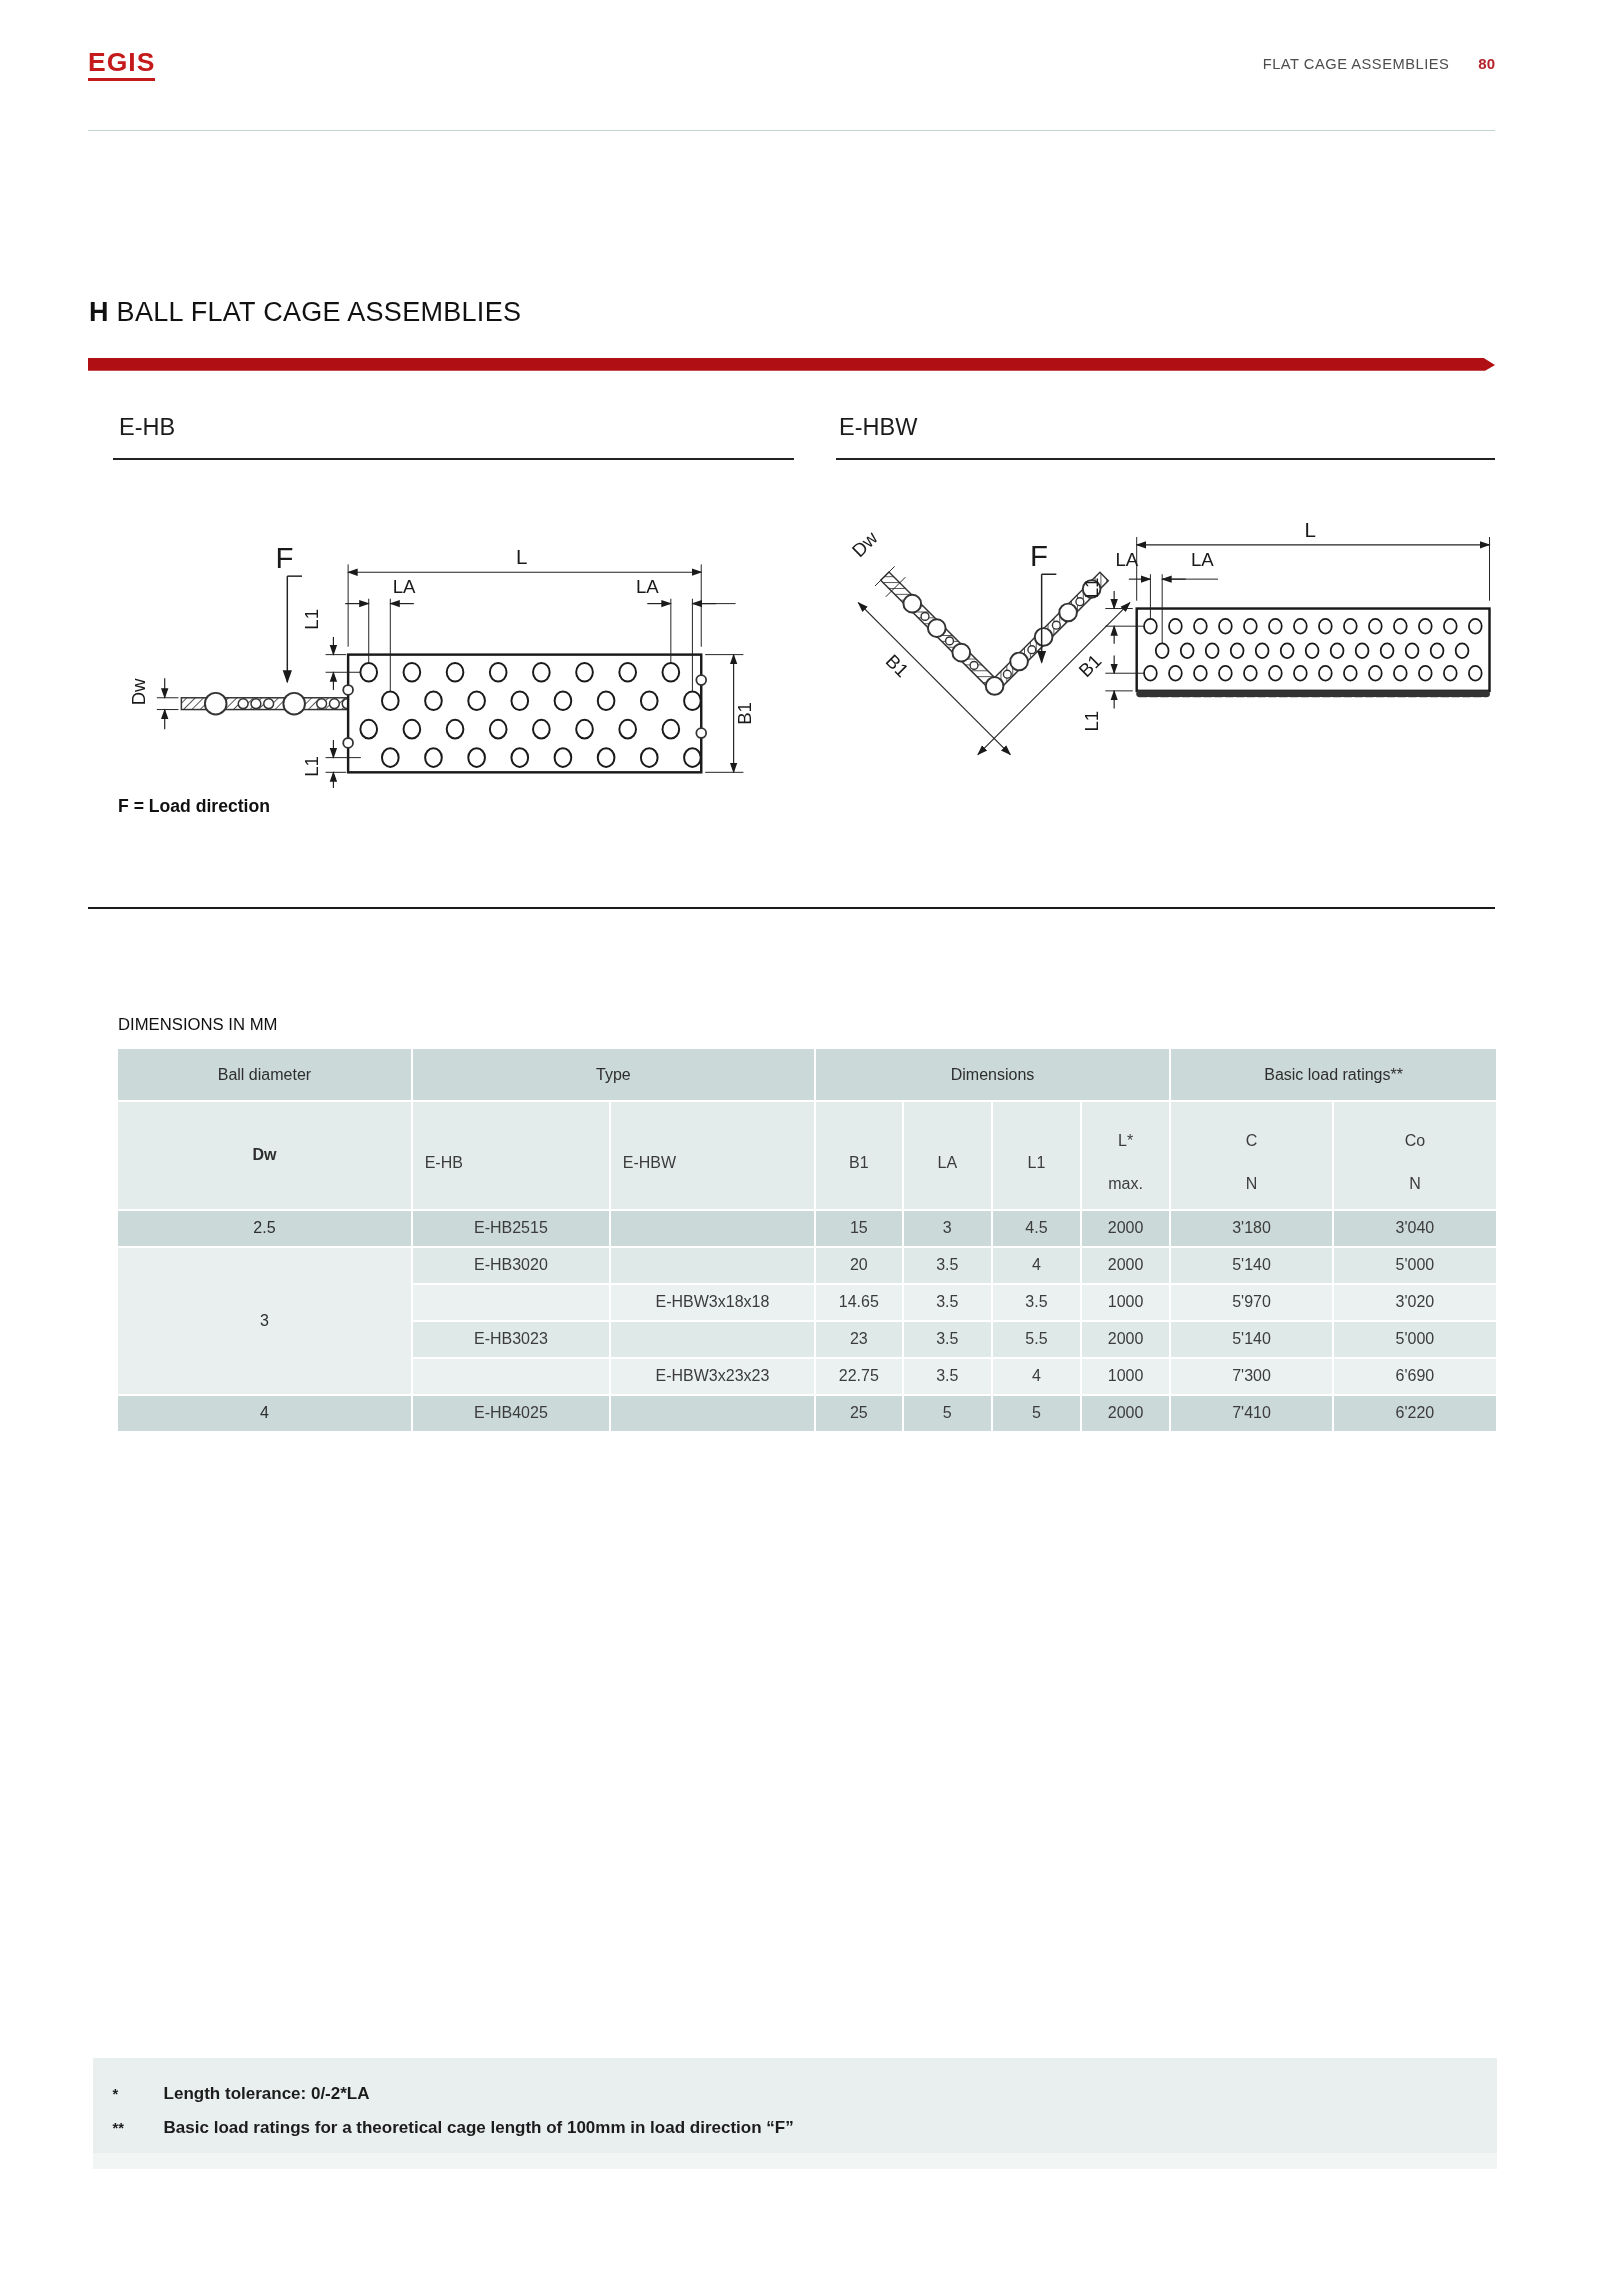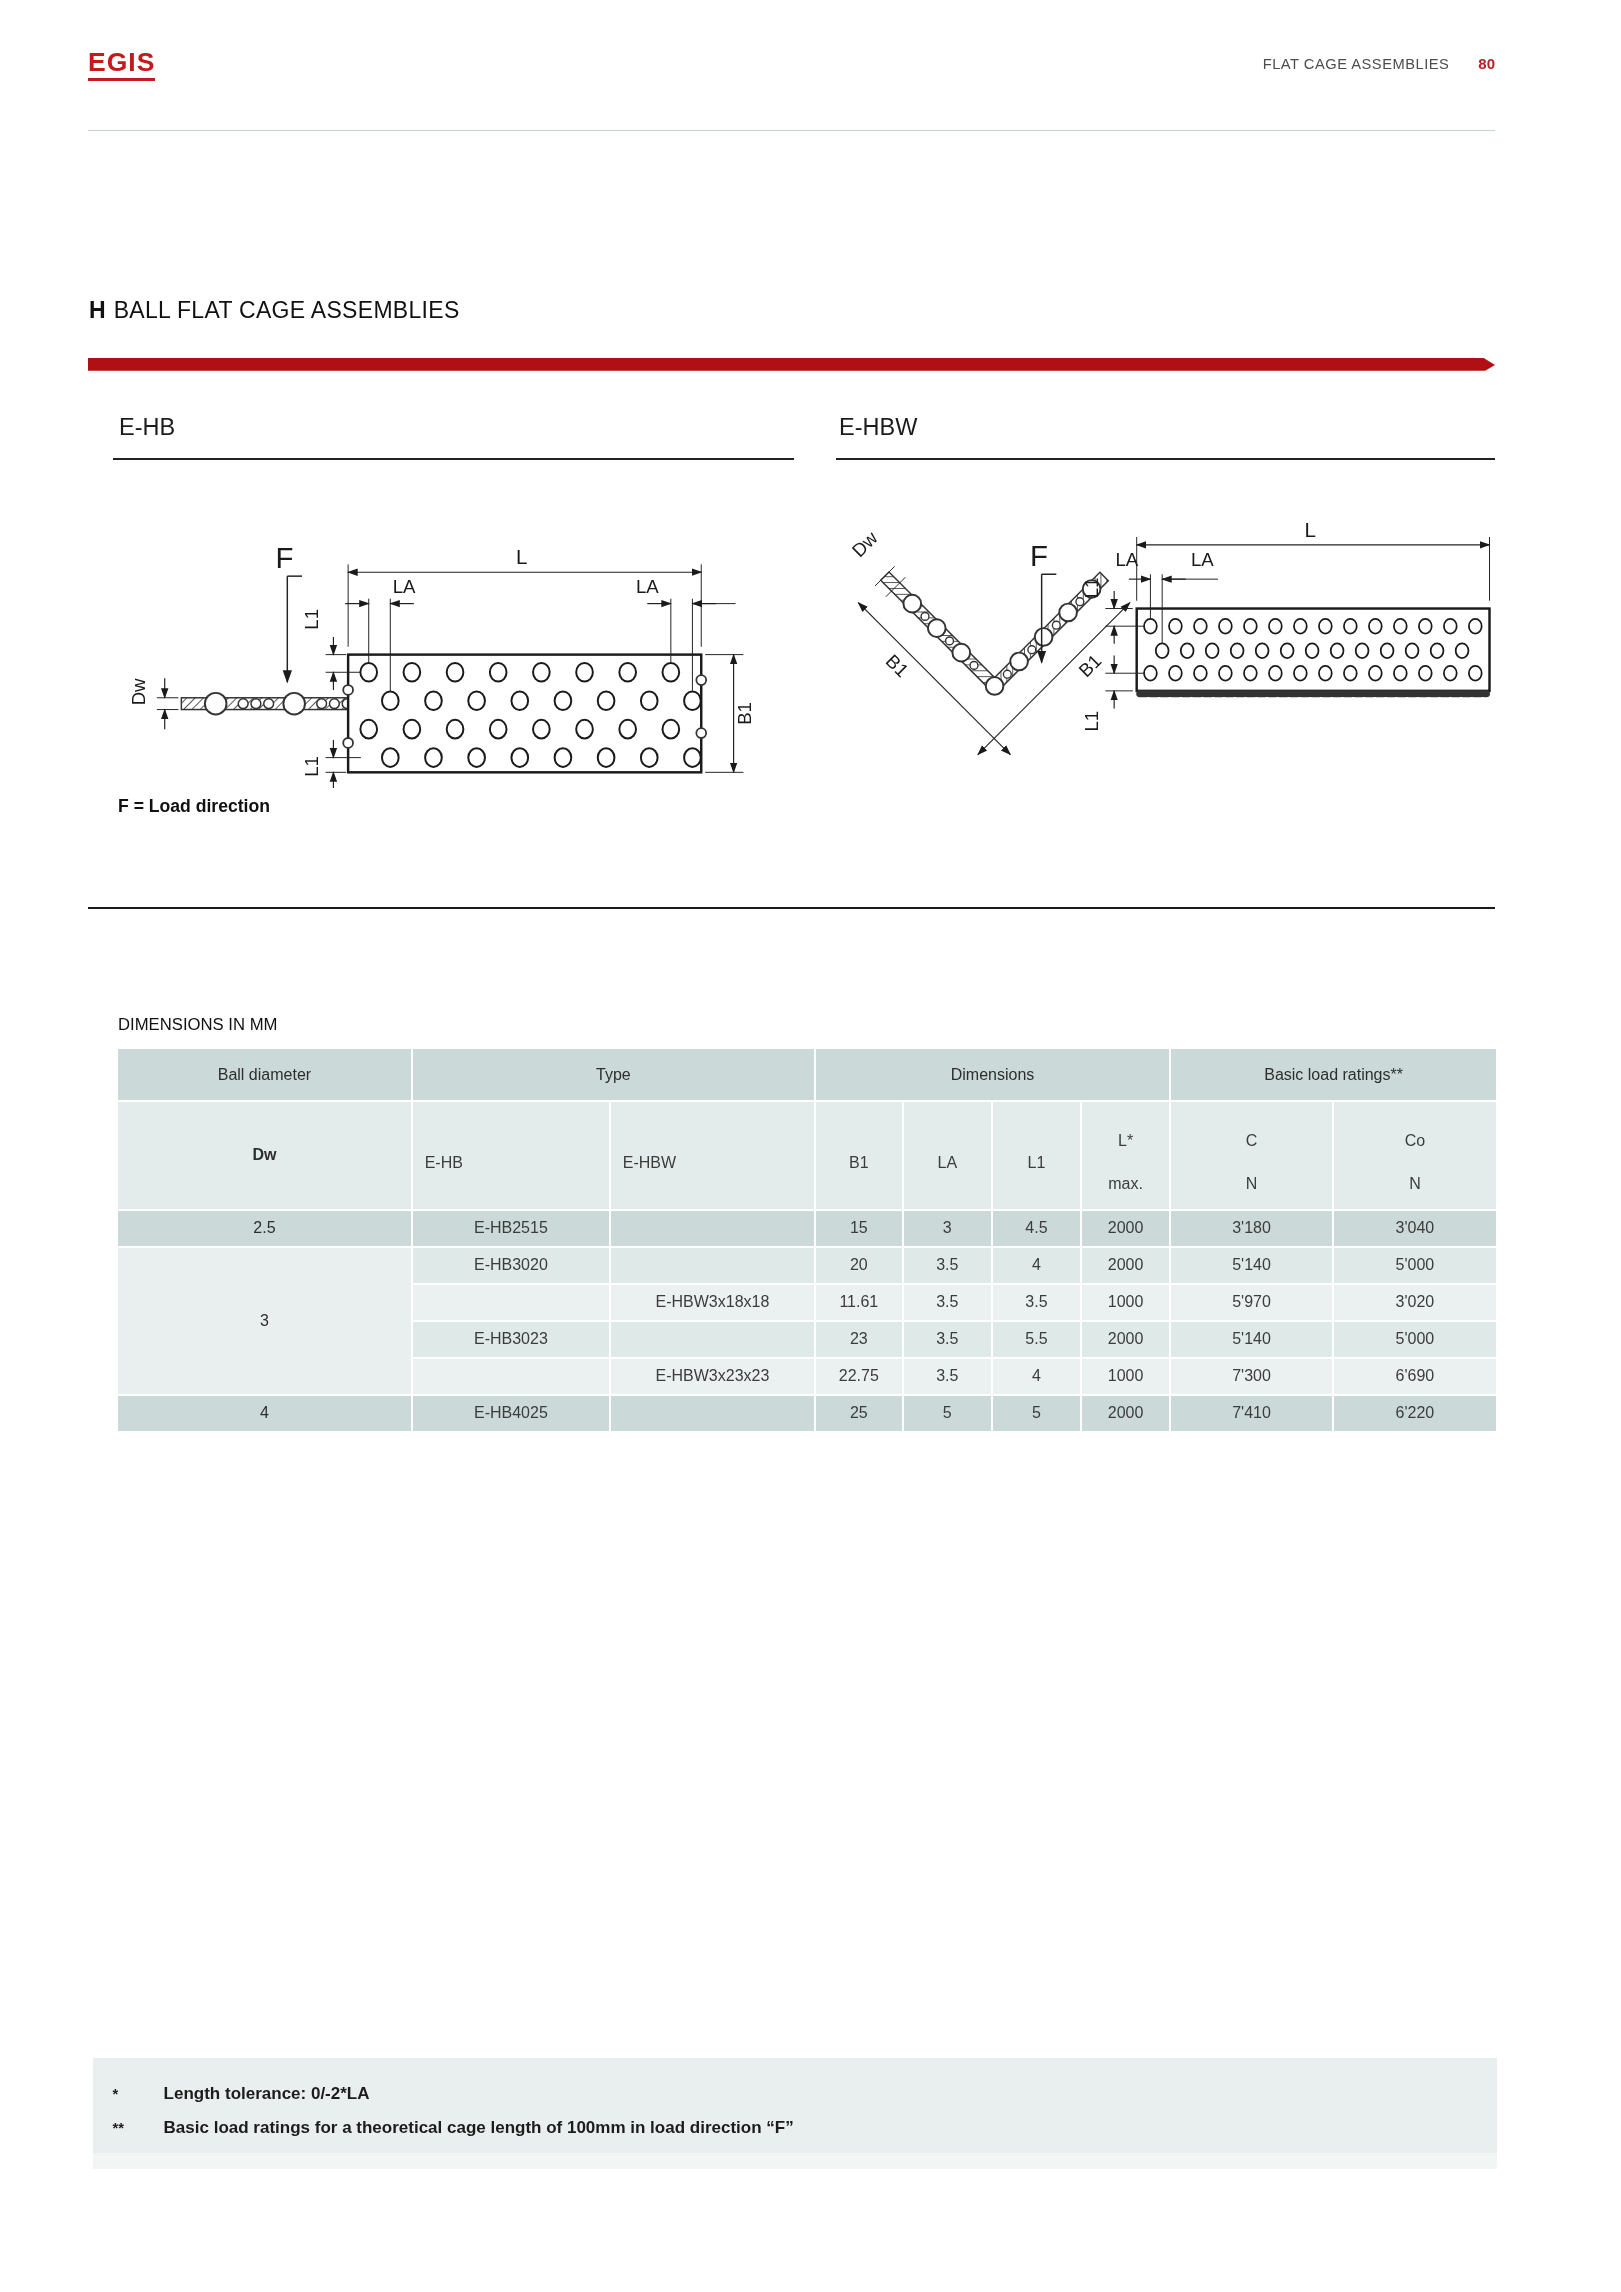--- a/index.html
+++ b/index.html
@@ -9,21 +9,21 @@
   
   .logo{position:absolute;left:88px;top:49px;font-size:26.5px;font-weight:bold;
         letter-spacing:1px;color:#c51a1b;line-height:1;padding-bottom:2.9px;
         border-bottom:3.9px solid #c51a1b;text-align:center;}
   .header-right{position:absolute;top:55px;right:126px;display:flex;align-items:baseline;gap:29px;}
   .header-section{font-size:14.7px;color:#4d4d4d;letter-spacing:0.5px;}
   .header-page{font-size:15px;font-weight:bold;color:#b5232a;}
   .header-rule{position:absolute;left:88px;top:130px;width:1407px;height:1px;background:#c3d4d3;}
 
   
-  .title{position:absolute;left:89px;top:297px;font-size:23px;color:#111;letter-spacing:0.3px;}
+  .title{position:absolute;left:89px;top:297px;font-size:27px;color:#111;letter-spacing:0.3px;}
   .title .idx{font-weight:bold;margin-right:7.8px;}
   .red-bar{position:absolute;left:88px;top:358px;width:1407px;height:12.7px;background:#b00f14;
            clip-path:polygon(0 0,99.2% 0,100% 55%,99.3% 100%,0 100%);}
 
   
   .sec-heading{position:absolute;top:414px;font-size:23.5px;color:#1c1c1c;}
   .sec-ehb{left:119px;} .sec-ehbw{left:839px;}
   .sec-underline{position:absolute;top:458px;height:2px;background:#222;}
   .ul-ehb{left:113px;width:681px;} .ul-ehbw{left:836px;width:659px;}
 
@@ -376,21 +376,21 @@
         <td class="bg-a">20</td>
         <td class="bg-a">3.5</td>
         <td class="bg-a">4</td>
         <td class="bg-a">2000</td>
         <td class="bg-a">5'140</td>
         <td class="bg-a">5'000</td>
       </tr>
       <tr class="dr">
         <td class="bg-b t-left"></td>
         <td class="bg-b t-left">E-HBW3x18x18</td>
-        <td class="bg-b">11.61</td>
+        <td class="bg-b">14.65</td>
         <td class="bg-b">3.5</td>
         <td class="bg-b">3.5</td>
         <td class="bg-b">1000</td>
         <td class="bg-b">5'970</td>
         <td class="bg-b">3'020</td>
       </tr>
       <tr class="dr">
         <td class="bg-a t-left">E-HB3023</td>
         <td class="bg-a t-left"></td>
         <td class="bg-a">23</td>

